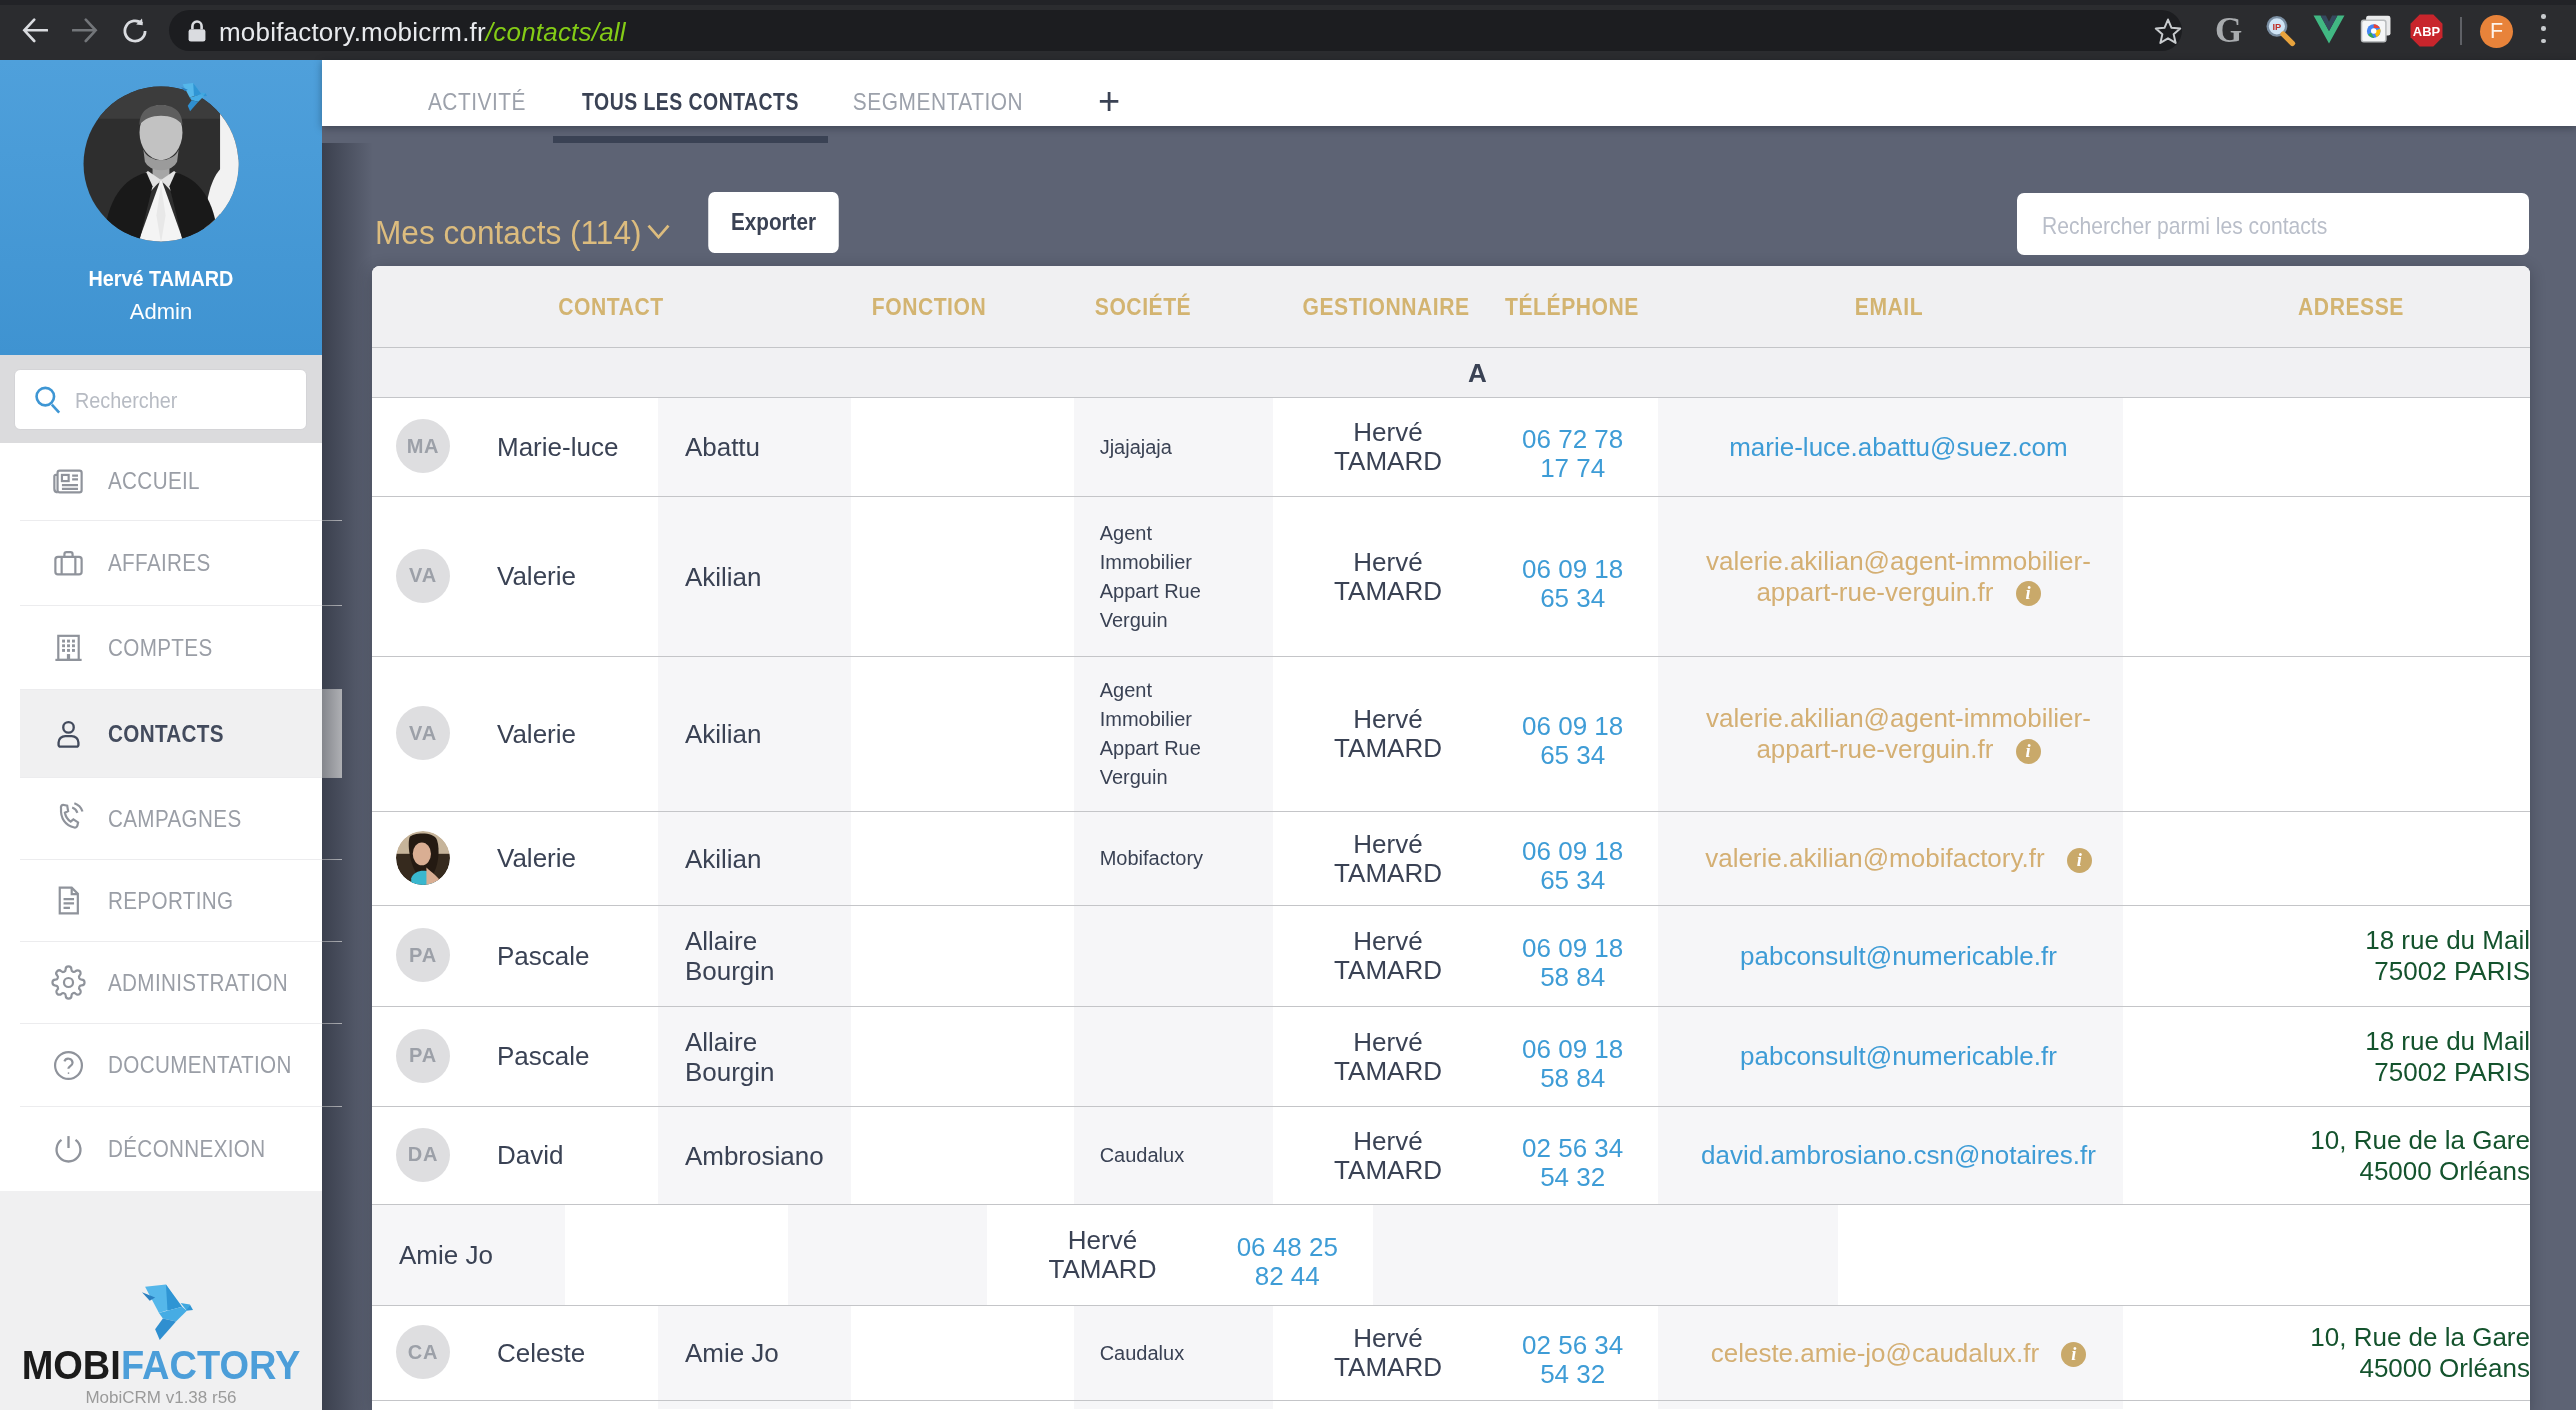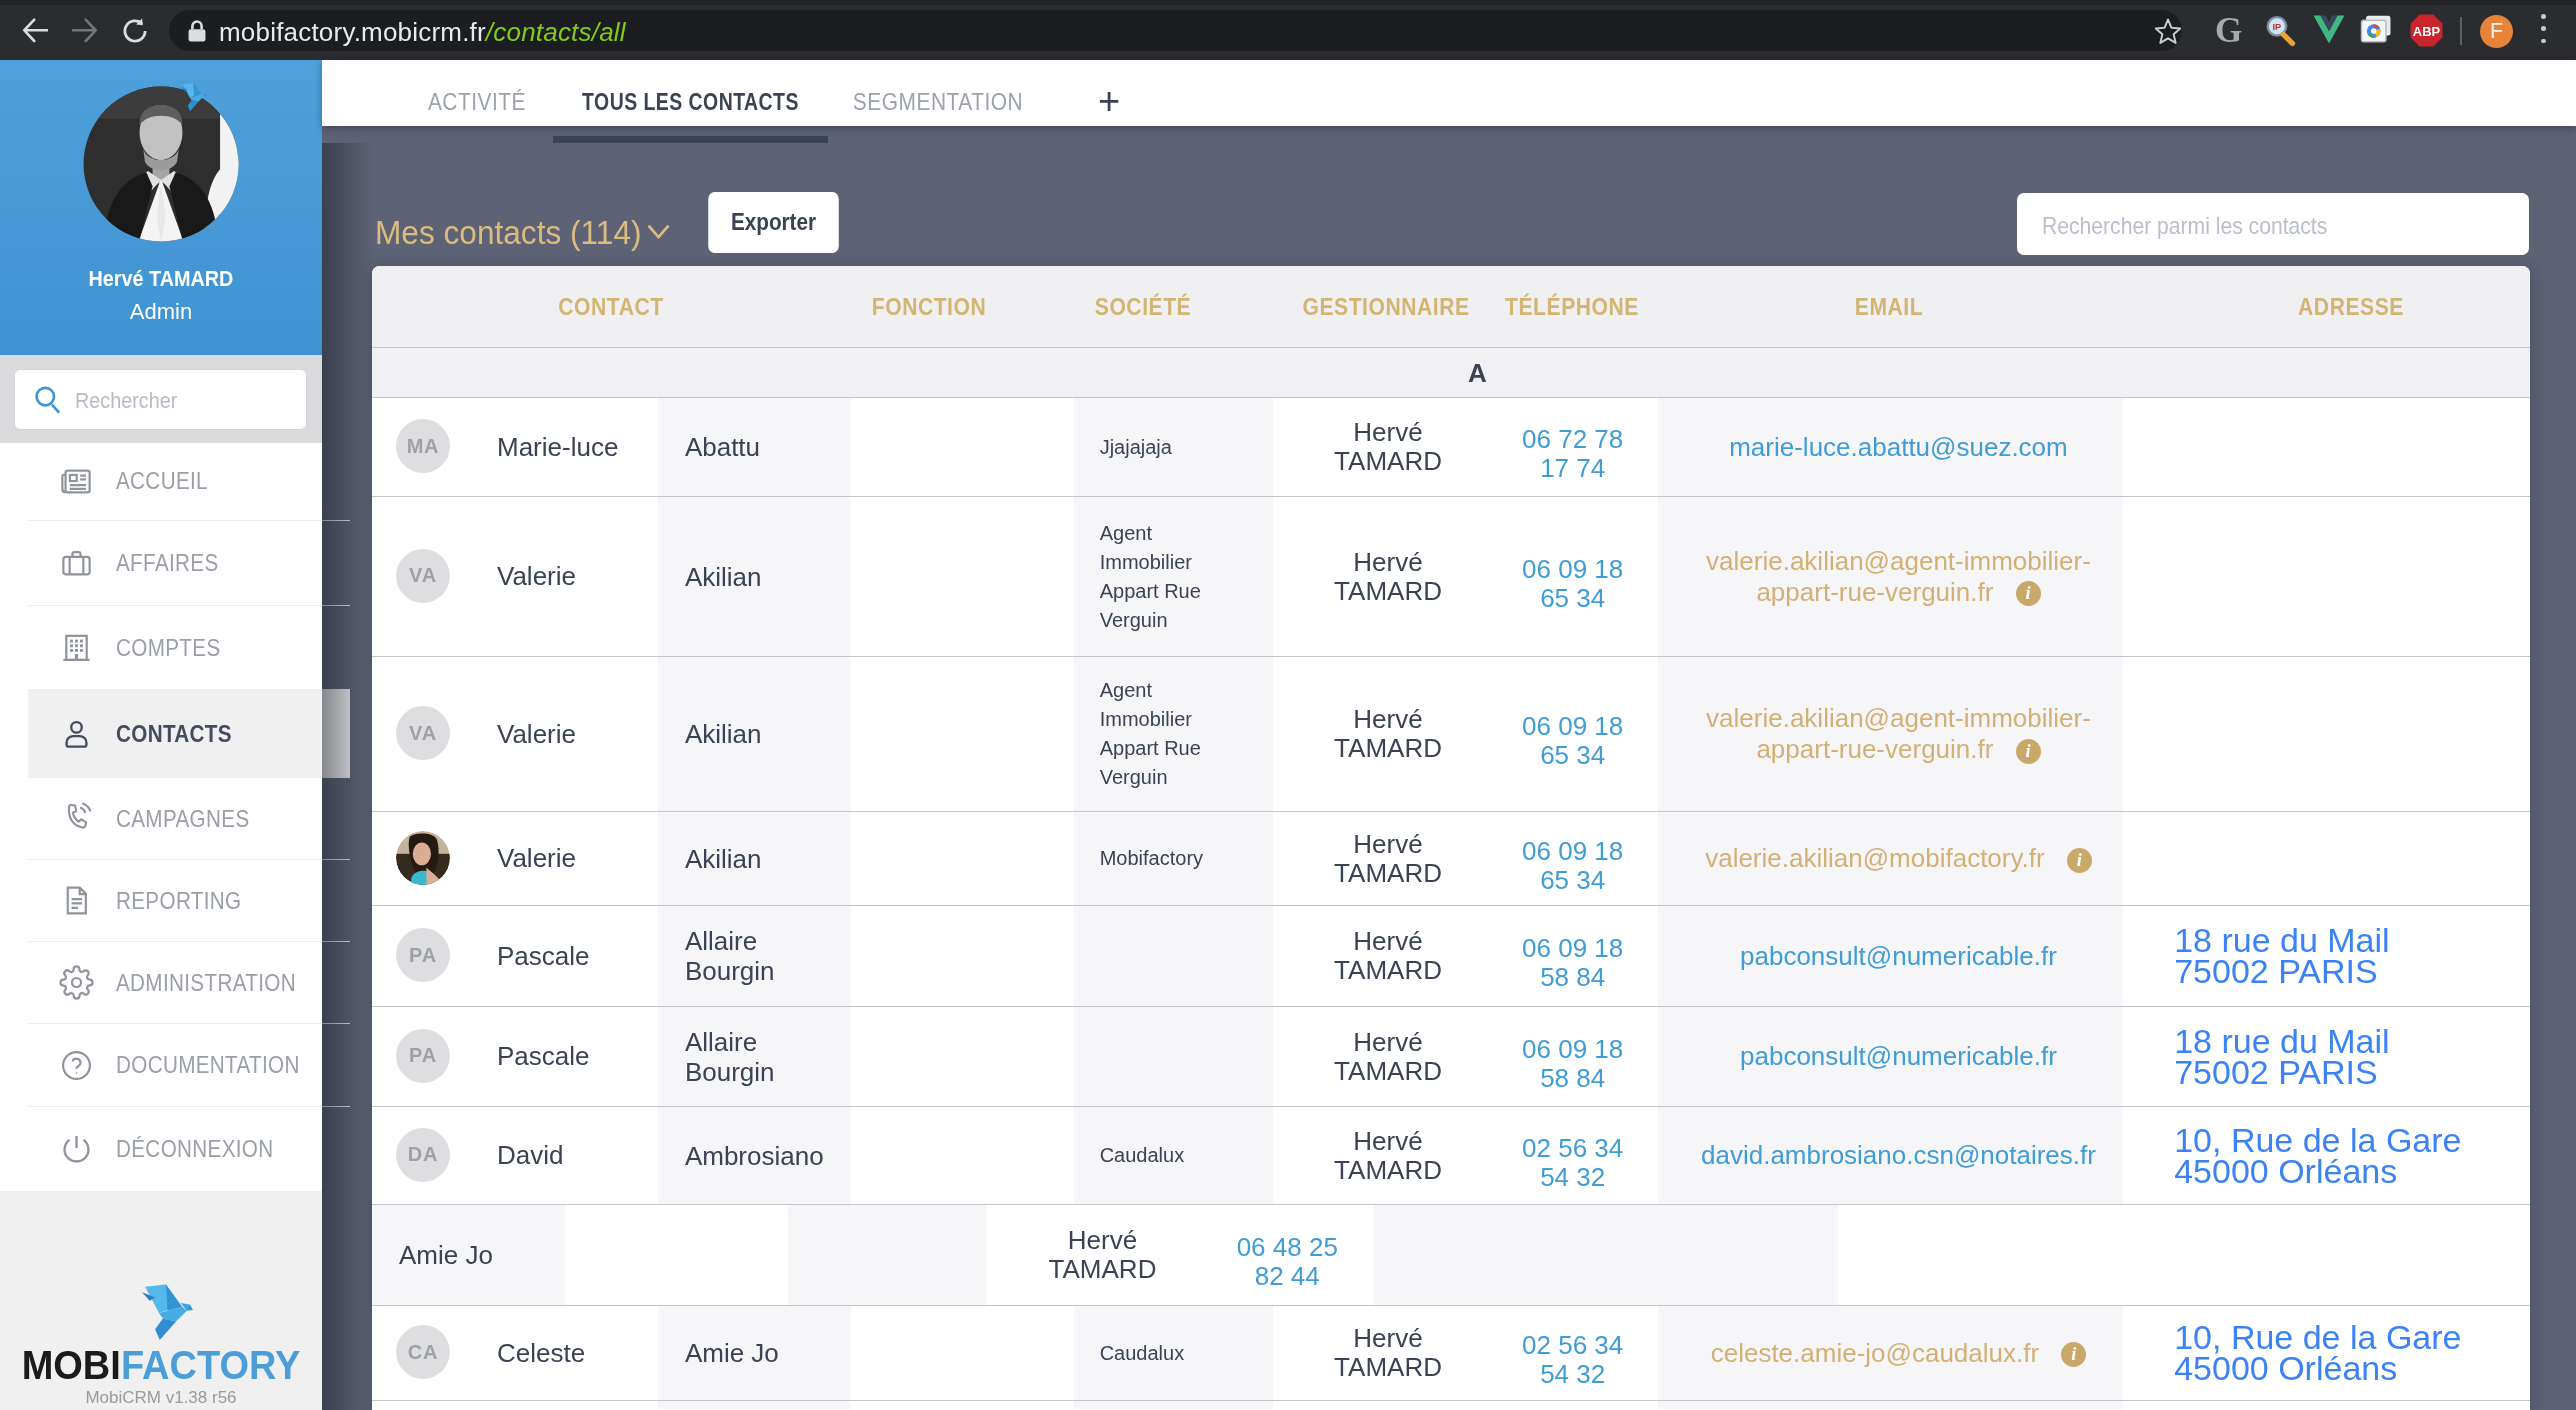--- a/index.html
+++ b/index.html
@@ -11,21 +11,21 @@
   #chrome .topline { position:absolute; left:0; top:0; width:100%; height:4.6px; background:#222327; }
   #pill { position:absolute; left:169px; top:10px; width:2013px; height:41px; border-radius:21px; background:#1C1D20; }
   .navic { position:absolute; top:0; }
   #urltxt { position:absolute; left:219px; top:17px; font-size:26px; color:#E8EAED; letter-spacing:0.2px; }
   #urltxt .grey { color:#84cc16;font-style:italic; }
   
   #sidebar { position:absolute; left:0; top:60px; width:322px; height:1351px; background:#fff; }
   #sb-blue { position:absolute; left:0; top:0; width:322px; height:295px; background:linear-gradient(180deg,#4FA0DB,#3F93D1); }
   #sb-grey { position:absolute; left:0; top:295px; width:322px; height:88px; background:#DBDBDD; }
   #sb-search { position:absolute; left:14px; top:309px; width:293px; height:61px; background:#fff; border:1.5px solid #D4D4D7; border-radius:6.1px; }
-  #sb-menu { position:absolute; left:8px; top:382px; width:322px;padding-left:20px; }
+  #sb-menu { position:absolute; left:0; top:382px; width:322px;padding-left:20px; }
   .mi { position:relative; width:322px; border-bottom:1.5px solid #ECECEE; display:flex; align-items:center; }
   .mi .ic { position:absolute; left:31px; width:35px; height:35px; }
   .mi .lb { position:absolute; left:88px; font-size:24.6px; letter-spacing:0.4px; color:#9A9EA6; transform:scaleX(0.84); transform-origin:left center; }
   .mi.active { background:#F0F0F1; }
   .mi.active .lb { color:#434B5D; font-weight:bold; }
   #sb-foot { position:absolute; left:0; top:1131px; width:322px; height:220px; background:#F0F0F1; }
   
   #tabbar { position:absolute; left:322px; top:60px; width:2254px; height:66px; background:#fff; box-shadow:0 2.3px 7.7px rgba(10,14,24,0.35); }
   .tab { position:absolute; top:0; height:83px; line-height:83px; font-size:24.6px; letter-spacing:0.6px; color:#9CA1AB; text-align:center; transform:scaleX(0.85); }
   #underline { position:absolute; left:231px; top:76px; width:275px; height:7px; background:#3A4254; }
@@ -50,21 +50,21 @@
   .av { position:absolute; left:24px; top:50%; margin-top:-28px; width:54px; height:54px; border-radius:50%;
         background:#DEDEE0; color:#9CA0A8; font-weight:bold; font-size:20px; letter-spacing:0.8px;
         display:flex; align-items:center; justify-content:center; }
   .nm { padding-left:125px; font-size:26px; color:#3A4254; }
   .sn { padding-left:27px; font-size:26px; color:#3A4254; line-height:30px; }
   .so { padding-left:26px; font-size:20px; color:#3A4254; line-height:29px; }
   .ge { text-align:center; font-size:26px; color:#3A4254; line-height:29px; padding-left:38px; }
   .te { text-align:center; font-size:26px; color:#3E9CD6; line-height:29px; padding-left:21.5px;margin-top:14px; }
   .em { text-align:center; font-size:26px; color:#3E9CD6; line-height:31px; padding-left:15.4px; }
   .em.gold { color:#D4AF73; }
-  .ad { text-align:left; font-size:34px; color:#3b82f6; line-height:31px; padding-left:51px; }
+  .ad { text-align:right; font-size:26px; color:#14532d; line-height:31px; padding-left:51px; }
   .info { display:inline-block; width:25px; height:25px; border-radius:50%; background:#C9A96A; color:#fff;
           font-size:18.4px; font-style:italic; font-weight:bold; text-align:center; line-height:25px; vertical-align:middle; margin-left:7.7px; font-family:"Liberation Serif",serif; }
 </style>
 </head>
 <body>
 <div id="page">
   <div id="chrome">
     <div class="topline"></div>
     <svg class="navic" style="left:21.5px; top:18.4px;" width="26" height="24.6" viewBox="0 0 34 32">
       <path d="M16 2 L3 16 L16 30 M3 16 L33 16" stroke="#DADCE0" stroke-width="3.4" fill="none" stroke-linecap="round"></path>

